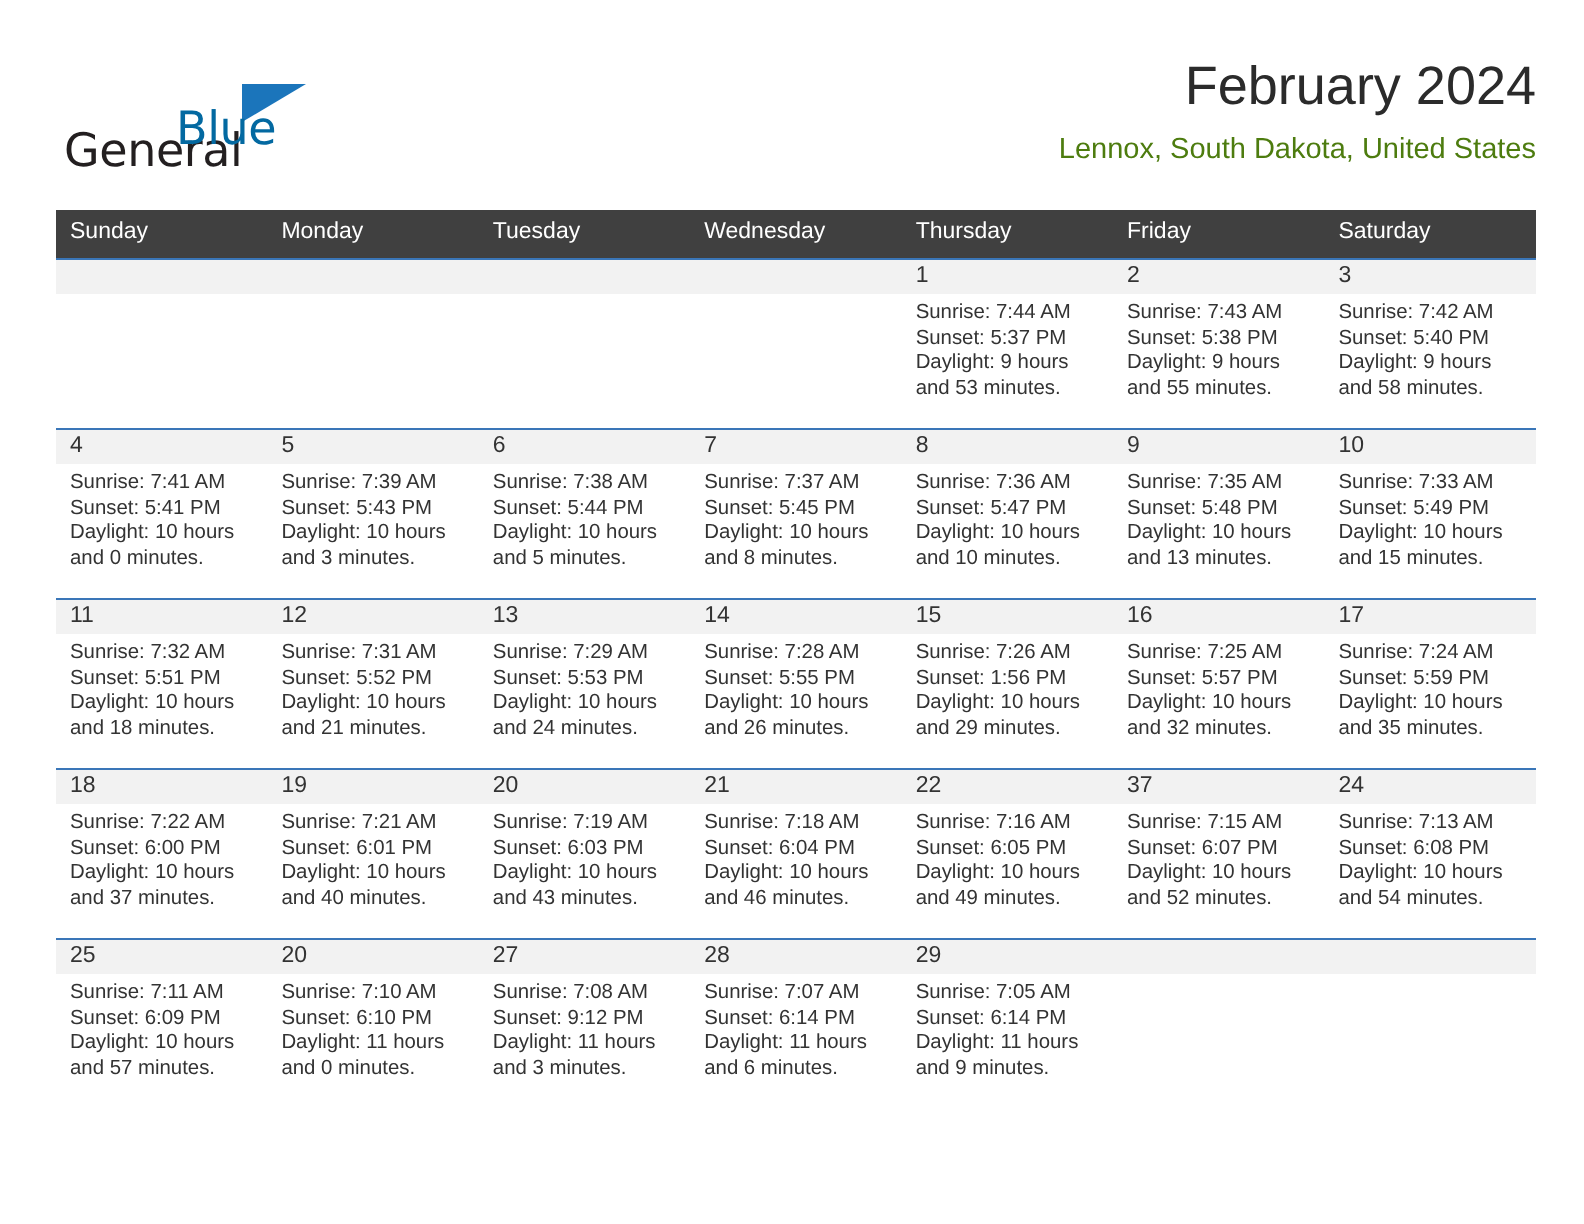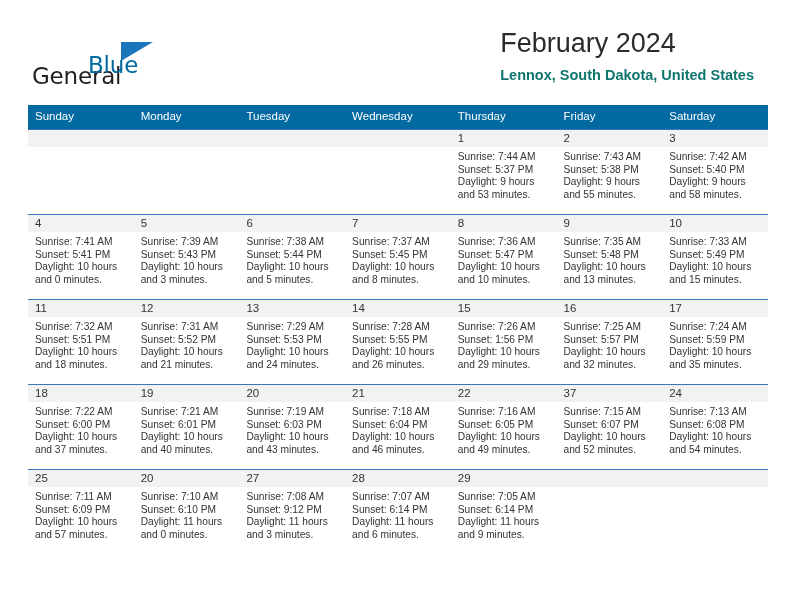--- a/index.html
+++ b/index.html
@@ -63,51 +63,51 @@
     left: 93px;
     top: 12px;
     width: 0;
     height: 0;
     border-left: 32px solid #1b75bb;
     border-bottom: 19px solid transparent;
   }
 
   .title-block {
     position: absolute;
-    right: 14px;
+    right: 0;
     top: 0;
-    text-align: left;
+    text-align: right;
   }
   .cal-title {
     font-size: 27px;
     font-weight: 400;
     color: #2b2b2b;
     line-height: 34px;
     white-space: nowrap;
   }
   .cal-subtitle {
     font-size: 14.5px;
-    font-weight: 700;
-    color: #0f766e;
+    font-weight: 400;
+    color: #4d7c0f;
     line-height: 22px;
     margin-top: 4px;
     white-space: nowrap;
   }
 
   
   .calendar {
     position: absolute;
     left: 28px;
     top: 105px;
     width: 740px;
     border-collapse: collapse;
     table-layout: fixed;
   }
   .calendar th {
-    background: #0369a1;
+    background: #404040;
     color: #ffffff;
     font-size: 11.5px;
     font-weight: 400;
     text-align: left;
     padding: 5px 0 6px 7px;
     line-height: 13px;
     border: none;
   }
   .calendar td {
     vertical-align: top;

